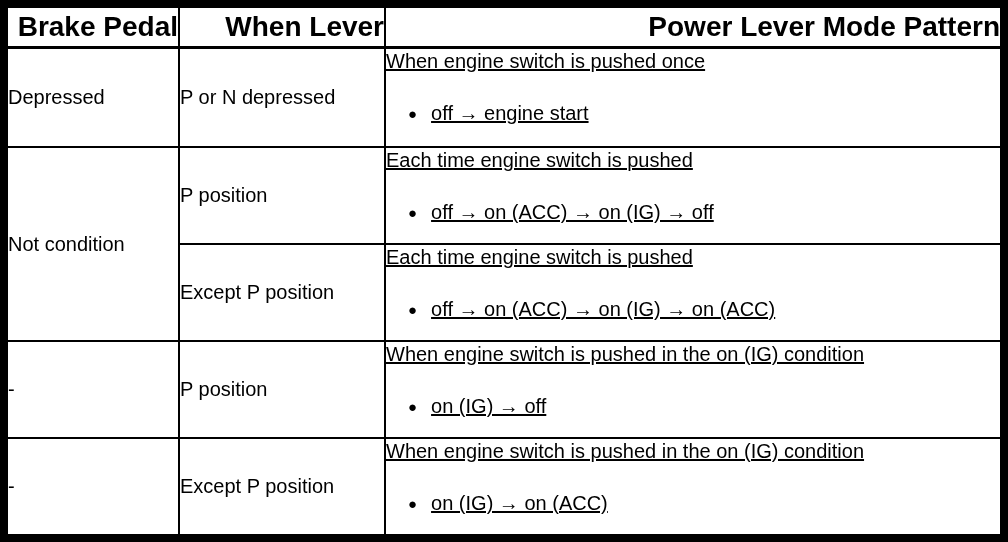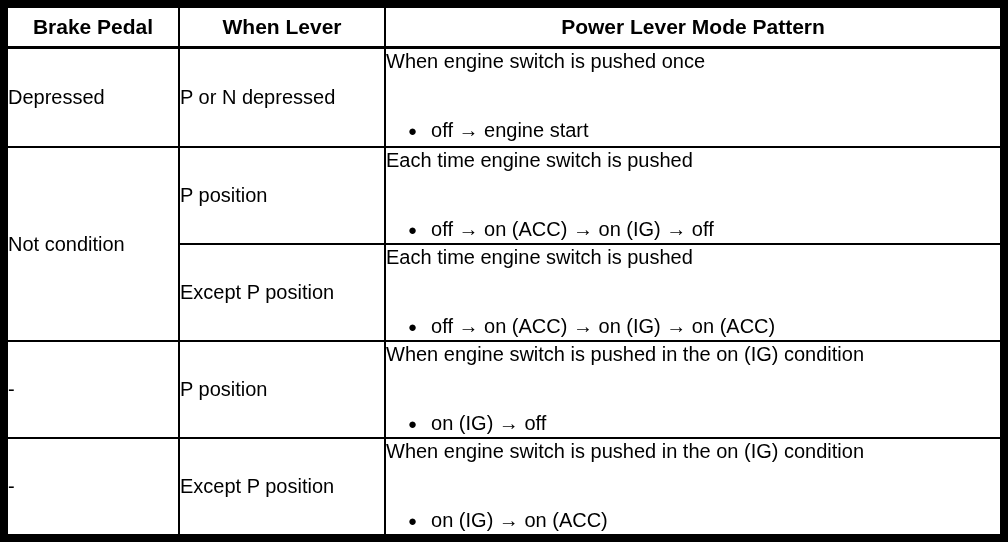--- a/index.html
+++ b/index.html
@@ -29,45 +29,46 @@
     font-size: 20px;
     padding: 0;
     overflow: hidden;
   }
   col.c-brake { width: 172px; }
   col.c-shift { width: 206px; }
   
   tr.hdr { height: 40px; }
   tr.hdr th {
     font-weight: bold;
-    font-size: 21px;
-    text-align: center;
+    font-size: 28px;
+    text-align: right;
     vertical-align: middle;
     border-bottom-width: 3px;
   }
   
   tr.r1 { height: 99px; }
   tr.rx { height: 96px; }
   td.cell-center {
     text-align: left;
     vertical-align: middle;
   }
   td.cell-pattern {
     text-align: left;
     vertical-align: top;
     padding: 5px 6px 4px 6px;
+    text-decoration: underline;
   }
   .pattern-title {
     display: block;
     line-height: 25px;
     white-space: nowrap;
   }
   .pattern-bullet-line {
     display: block;
-    margin-top: 44px;
+    margin-top: 27px;
     margin-left: 22px;
     line-height: 25px;
     white-space: nowrap;
   }
   .bullet-glyph {
     display: inline-block;
     font-size: 15px;
     vertical-align: 1px;
     margin-right: 14px;
   }

